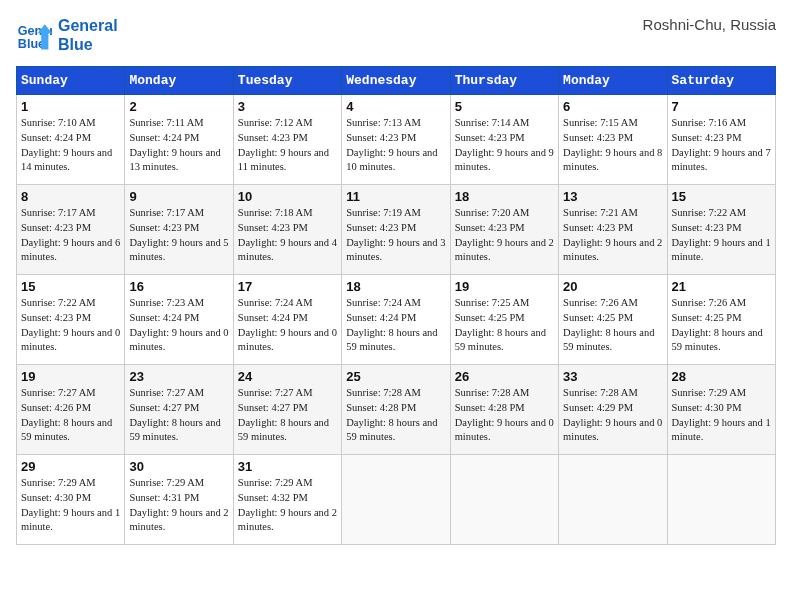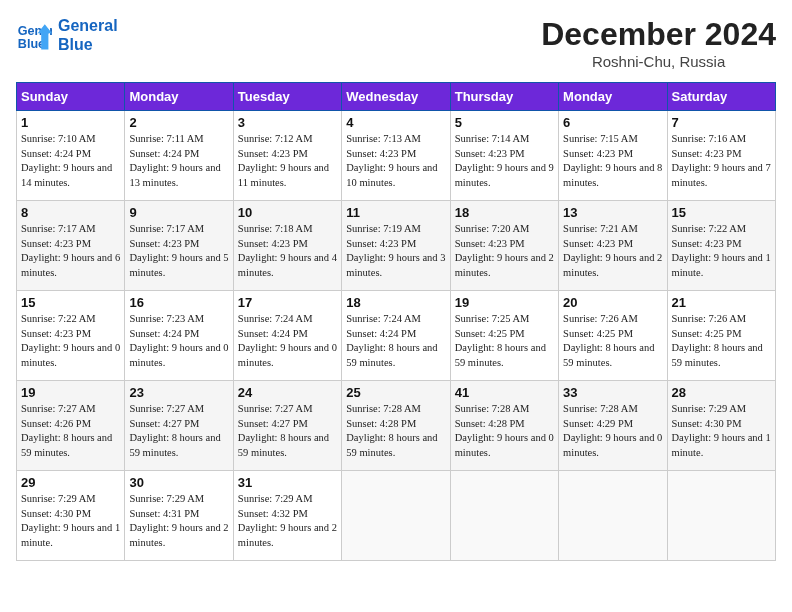--- a/index.html
+++ b/index.html
@@ -37,22 +37,23 @@
       font-size: 15px;
       color: #444;
       text-align: center;
     }
     table {
       width: 100%;
       border-collapse: collapse;
       font-size: 11px;
     }
     thead tr {
-      background: #6d28d9;
+      background: #1d4ed8;
       color: #fff;
+      font-family: Liberation Mono, monospace;
     }
     thead th {
       padding: 6px 4px;
       font-size: 13px;
       font-weight: bold;
       text-align: left;
       border: 1px solid #1155aa;
     }
     tbody tr {
       background: #fff;
@@ -94,21 +95,20 @@
       <text x="2" y="20" font-size="14" font-weight="bold" fill="#1565c0">General</text>
       <text x="2" y="34" font-size="14" font-weight="bold" fill="#1565c0">Blue</text>
       <polygon points="32,8 40,18 36,18 36,36 28,36 28,18 24,18" fill="#42a5f5"></polygon>
     </svg>
     <div style="display:flex;flex-direction:column;line-height:1.2">
       <span style="font-size:16px;font-weight:bold;color:#1565c0">General</span>
       <span style="font-size:16px;font-weight:bold;color:#1565c0">Blue</span>
     </div>
   </div>
   <div class="title-block">
-    <div class="month-title">December 2024</div>
     <div class="location">Roshni-Chu, Russia</div>
   </div>
 </div>
 
 <table>
   <thead>
     <tr>
     <th>Sunday</th>
         <th>Monday</th>
         <th>Tuesday</th>
@@ -220,21 +220,21 @@
         </td>
         <td>
           <span class="day-num">24</span>
           <div class="day-info">Sunrise: 7:27 AM<br>Sunset: 4:27 PM<br>Daylight: 8 hours and 59 minutes.</div>
         </td>
         <td>
           <span class="day-num">25</span>
           <div class="day-info">Sunrise: 7:28 AM<br>Sunset: 4:28 PM<br>Daylight: 8 hours and 59 minutes.</div>
         </td>
         <td>
-          <span class="day-num">41</span>
+          <span class="day-num">26</span>
           <div class="day-info">Sunrise: 7:28 AM<br>Sunset: 4:28 PM<br>Daylight: 9 hours and 0 minutes.</div>
         </td>
         <td>
           <span class="day-num">33</span>
           <div class="day-info">Sunrise: 7:28 AM<br>Sunset: 4:29 PM<br>Daylight: 9 hours and 0 minutes.</div>
         </td>
         <td>
           <span class="day-num">28</span>
           <div class="day-info">Sunrise: 7:29 AM<br>Sunset: 4:30 PM<br>Daylight: 9 hours and 1 minute.</div>
         </td>

